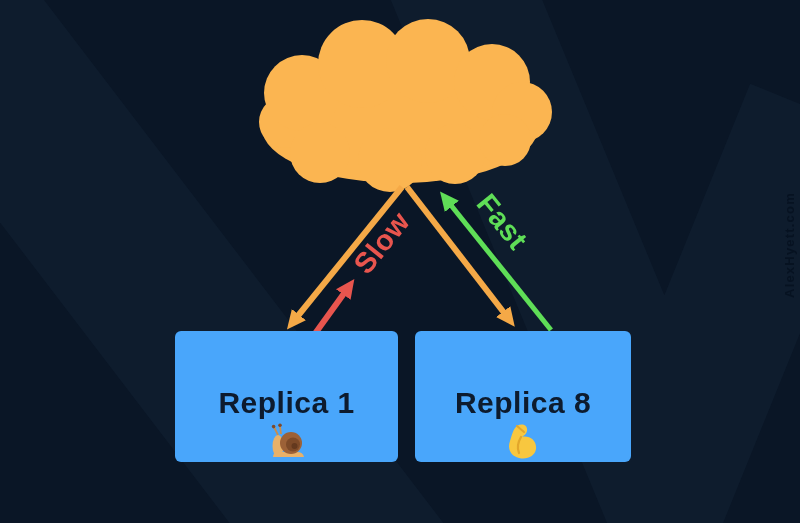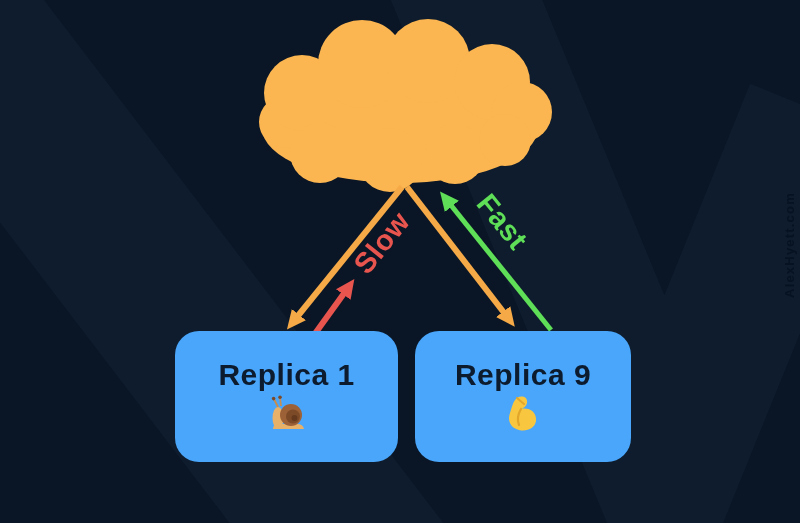--- a/index.html
+++ b/index.html
@@ -22,22 +22,22 @@
   .edge-label{
     position:absolute;
     transform:translate(-50%,-50%) rotate(var(--rot));
     font-size:29px;font-weight:700;letter-spacing:.5px;
     white-space:nowrap;
   }
   .edge-label.slow{left:382px;top:243px;--rot:-51deg;color:#E8554E;}
   .edge-label.fast{left:502px;top:222px;--rot:51deg;color:#5FDE57;}
   .node{
     position:absolute;top:331px;height:131px;
-    background:#49A6FB;border-radius:24px;
-    display:flex;flex-direction:column;align-items:center;justify-content:center;
+    background:#49A6FB;border-radius:6px;
+    display:flex;flex-direction:column;align-items:center;justify-content:flex-end;
     gap:4px;
   }
   .node.n1{left:175px;width:223px;}
   .node.n2{left:415px;width:216px;}
   .node-label{
     color:#0D1B2E;font-size:30px;font-weight:600;letter-spacing:.5px;
     line-height:1;
   }
   .node-emoji{width:42px;height:40px;}
 </style>
@@ -103,21 +103,21 @@
       <circle cx="13" cy="3.2" r="1.8" fill="#7B4A2D"></circle>
       <ellipse cx="11" cy="24" rx="5.5" ry="11" fill="#E8B169"></ellipse>
       <path d="M6,35 Q6,30 12,30 L30,30 Q36,30 37,35 Z" fill="#E8B169"></path>
       <circle cx="24" cy="21" r="11" fill="#9C6137"></circle>
       <circle cx="26" cy="22.5" r="7" fill="#7D4A28"></circle>
       <circle cx="27.5" cy="24" r="3" fill="#64391E"></circle>
     </svg>
   </div>
 
   <div class="node n2">
-    <div class="node-label">Replica 9</div>
+    <div class="node-label">Replica 8</div>
     <svg class="node-emoji" viewBox="0 0 40 40">
       <path d="M14,4 C19,1 25,3 24,9 C23.5,12 21,14 18,15 C27,13 34,19 33,27 C32,34 24,38 16,36 C8,34 4,27 7,19 C9,13 10,7 14,4 Z" fill="#F8C73F"></path>
       <path d="M18,15 C15,20 14,26 16,31" stroke="#E2A62B" stroke-width="2.2" fill="none" stroke-linecap="round"></path>
       <path d="M14,4 L21,10" stroke="#E2A62B" stroke-width="2" fill="none" stroke-linecap="round"></path>
     </svg>
   </div>
 
 </div>
 
 </body></html>

